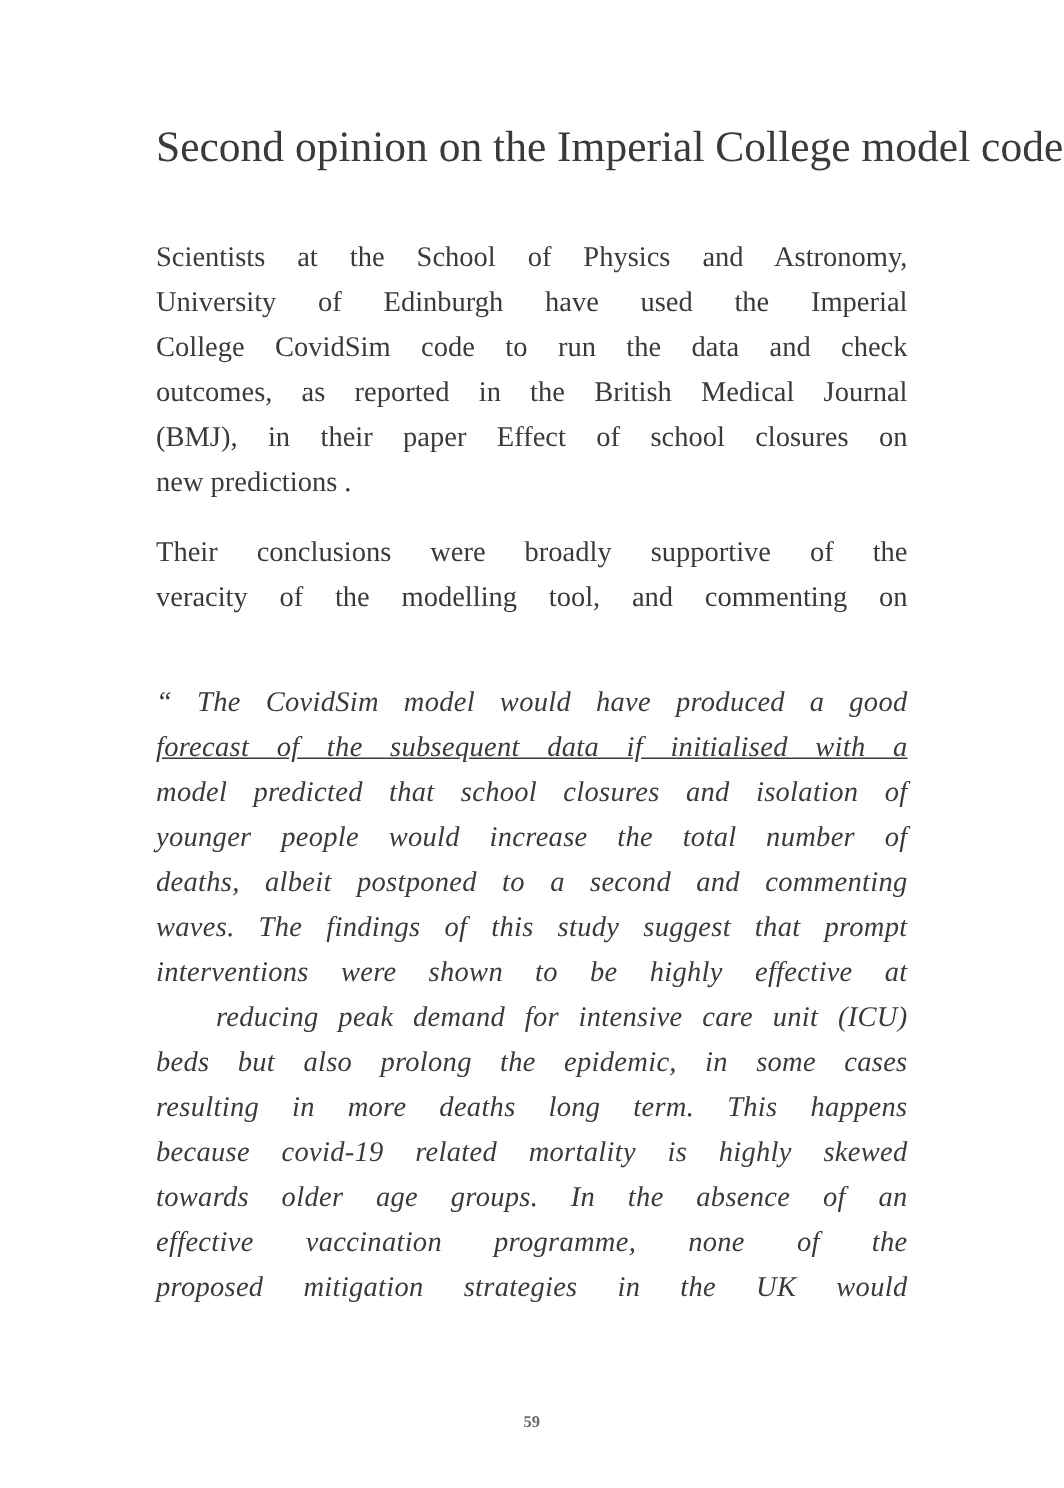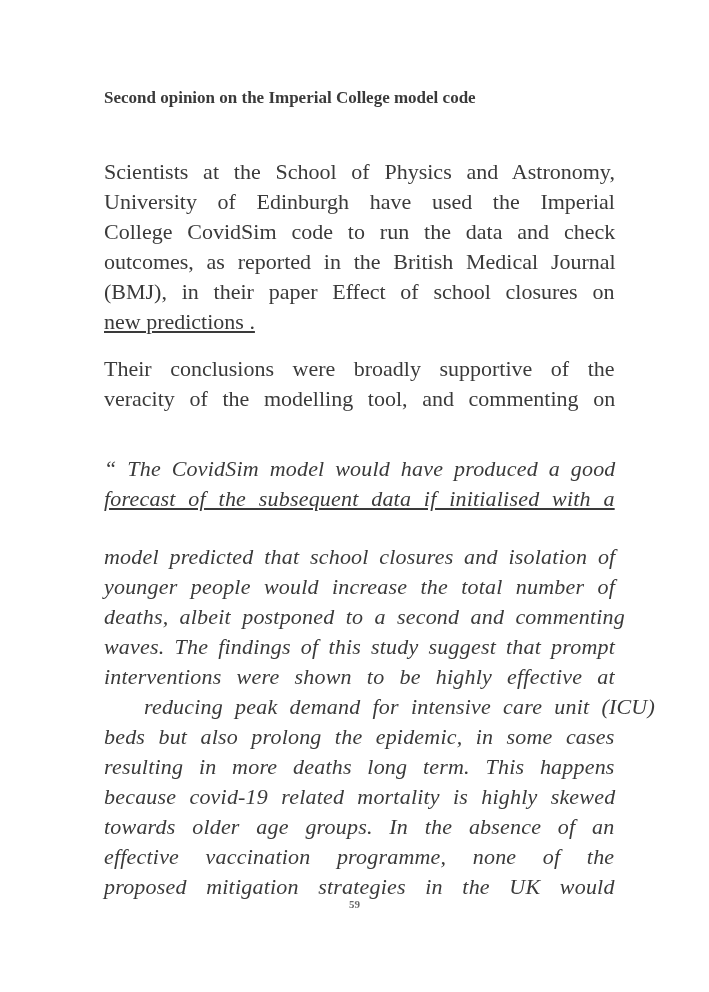--- a/index.html
+++ b/index.html
@@ -22,54 +22,52 @@
       height: 992px;
       background: #ffffff;
     }
     .content {
       position: absolute;
       left: 104px;
       width: 501px;
     }
     .line {
       display: block;
-      font-size: 22px;
+      font-size: 19px;
       height: 30px;
       line-height: 30px;
       text-align: justify;
       text-align-last: justify;
       white-space: nowrap;
       overflow: visible;
     }
     .line.last {
       text-align-last: left;
-      text-decoration: underline;
     }
     .heading {
       position: absolute;
       left: 104px;
       top: 83px;
-      font-size: 17px;
+      font-size: 29px;
       line-height: 30px;
       white-space: nowrap;
       color: #3a3a3a;
-      font-weight: bold;
     }
     #para1 { top: 157px; }
     #para2 { top: 354px; }
     #quote { top: 454px; }
     #quote .line {
       font-style: italic;
       letter-spacing: 0.2px;
     }
     .page-number {
       position: absolute;
       left: 0;
       width: 709px;
-      top: 898px;
+      top: 942px;
       text-align: center;
       font-size: 11px;
       color: #6a6a6a;
       font-weight: bold;
     }
   </style>
 </head>
 <body>
 
 <div class="page">
@@ -86,21 +84,21 @@
   </div>
 
   <div class="content" id="para2">
     <span class="line" style="display: block; width: auto; word-spacing: 13px;">Their conclusions were broadly supportive of the</span>
     <span class="line" style="display: block; width: auto; word-spacing: 9.14286px;">veracity of the modelling tool, and commenting on</span>
   </div>
 
   <div class="content" id="quote">
     <span class="line" style="display: block; width: auto; word-spacing: 5.125px;">“ The CovidSim model would have produced a good</span>
     <span class="line" style="display: block; width: auto; word-spacing: 7px; text-decoration: underline;">forecast of the subsequent data if initialised with a</span>
-    <span class="line" style="display: block; width: auto; word-spacing: 5px; margin-top: 28px;">model predicted that school closures and isolation of</span>
+    <span class="line" style="display: block; width: auto; word-spacing: 5px;">model predicted that school closures and isolation of</span>
     <span class="line" style="display: block; width: auto; word-spacing: 7.57143px;">younger people would increase the total number of</span>
     <span class="line" style="display: block; width: auto; word-spacing: 5.57143px;">deaths, albeit postponed to a second and commenting</span>
     <span class="line" style="display: block; width: auto; word-spacing: 4.375px;">waves. The findings of this study suggest that prompt</span>
     <span class="line" style="display: block; width: auto; word-spacing: 9.42857px;">interventions were shown to be highly effective at</span>
     <span class="line" style="display: block; width: auto; word-spacing: 6.42857px; margin-left: 40px;">reducing peak demand for intensive care unit (ICU)</span>
     <span class="line" style="display: block; width: auto; word-spacing: 7.625px;">beds but also prolong the epidemic, in some cases</span>
     <span class="line" style="display: block; width: auto; word-spacing: 10px;">resulting in more deaths long term. This happens</span>
     <span class="line" style="display: block; width: auto; word-spacing: 7.5px;">because covid-19 related mortality is highly skewed</span>
     <span class="line" style="display: block; width: auto; word-spacing: 11px;">towards older age groups. In the absence of an</span>
     <span class="line" style="display: block; width: auto; word-spacing: 20.8px;">effective vaccination programme, none of the</span>

